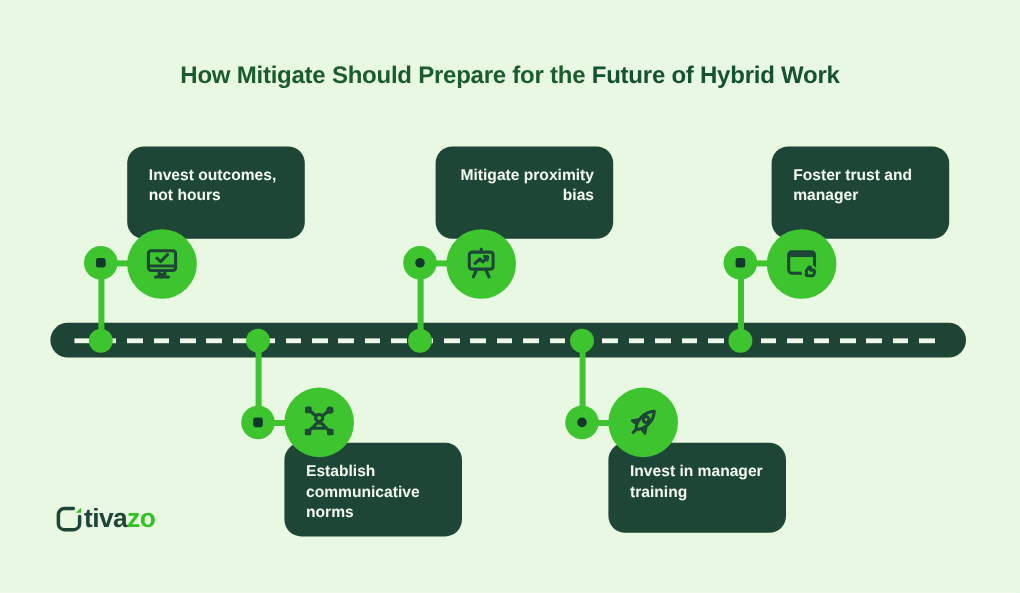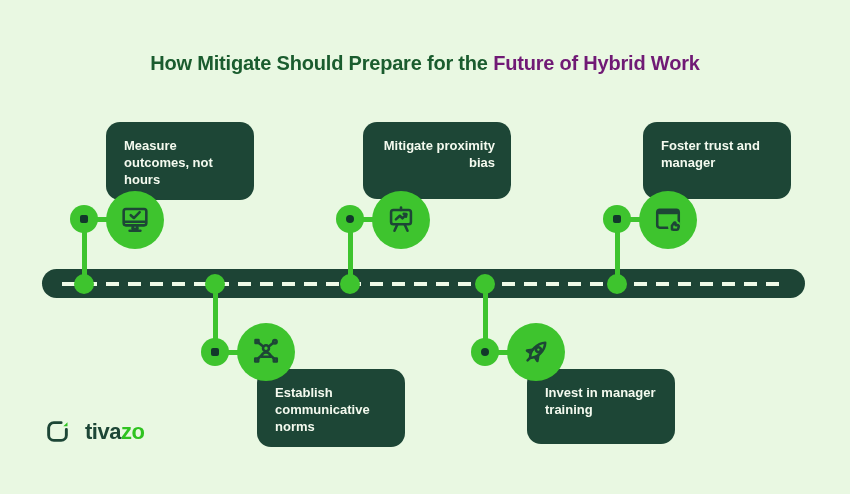--- a/index.html
+++ b/index.html
@@ -6,21 +6,21 @@
   .canvas{
     position:relative;width:850px;height:494px;overflow:hidden;
     background:#e9f8e2;
     font-family:"Liberation Sans","DejaVu Sans",sans-serif;
   }
   .title{
     position:absolute;top:52px;left:0;width:100%;
     text-align:center;font-size:20px;font-weight:700;color:#1a5c2e;
     letter-spacing:-0.2px;
   }
-  .title .hl{color:#701a75;}
+  .title .hl{color:#14532d;}
 
   
   .timeline{
     position:absolute;left:42px;top:269px;width:763px;height:29px;
     background:#1d4435;border-radius:15px;z-index:0;
   }
   .dashes{
     position:absolute;left:20px;right:20px;top:50%;height:4px;margin-top:-2px;
     background:repeating-linear-gradient(90deg,#eefae7 0 13px,transparent 13px 22px);
   }
@@ -55,27 +55,27 @@
   .top .icon-circle{top:191px;} .bottom .icon-circle{top:323px;}
   .icon-circle svg{width:34px;height:34px;display:block;}
 
   .card{
     position:absolute;left:22px;width:148px;box-sizing:border-box;
     background:#1d4636;border-radius:14px;z-index:2;
     padding:15px 16px 12px 18px;
     color:#f4faef;font-size:13px;font-weight:700;line-height:1.32;
   }
   .top .card{top:122px;min-height:77px;}
-  .bottom .card{top:369px;min-height:75px;margin-left:20px;}
+  .bottom .card{top:369px;min-height:75px;}
   .m3 .card{left:13px;text-align:right;}
   .m5 .card{left:26px;}
 
   
   .logo{
-    position:absolute;left:45px;top:419px;display:flex;align-items:flex-start;gap:15px;
+    position:absolute;left:45px;top:419px;display:flex;align-items:flex-end;gap:0;
   }
   .logo-mark{width:25px;height:25px;display:block;}
   .logo-text{font-size:22px;font-weight:700;color:#1d4636;letter-spacing:-0.5px;}
   .logo-text .hl{color:#2fc320;}
 
   .ic{stroke:#1d4636;stroke-width:1.8;fill:none;stroke-linecap:round;stroke-linejoin:round;}
 </style>
 </head>
 <body>
 
@@ -85,21 +85,21 @@
     <span>How Mitigate Should Prepare for the</span>
     <span class="hl">Future of Hybrid Work</span>
   </div>
 
   <div class="timeline">
     <div class="dashes"></div>
   </div>
 
   <div class="milestone top m1">
     <div class="card">
-      <span>Measure outcomes, not hours</span>
+      <span>Invest outcomes, not hours</span>
     </div>
     <div class="tdot"></div>
     <div class="vline"></div>
     <div class="node">
         <span class="node-dot"></span>
       </div>
     <div class="hconn"></div>
     <div class="icon-circle">
       <svg viewBox="0 0 24 24">
         <g class="ic">

